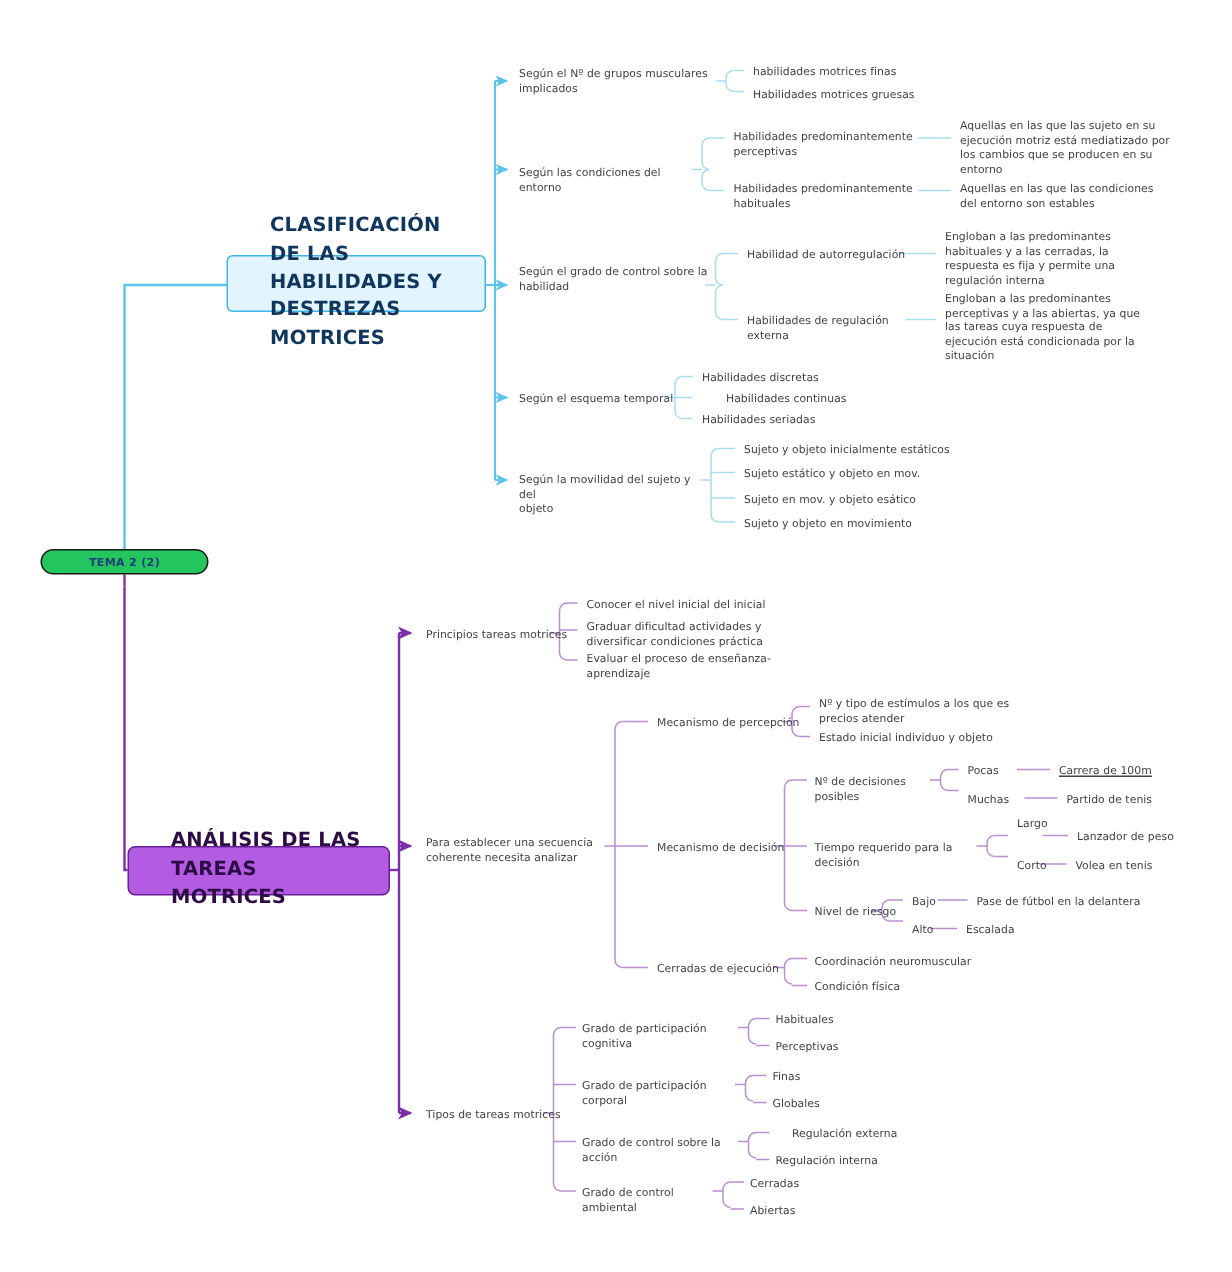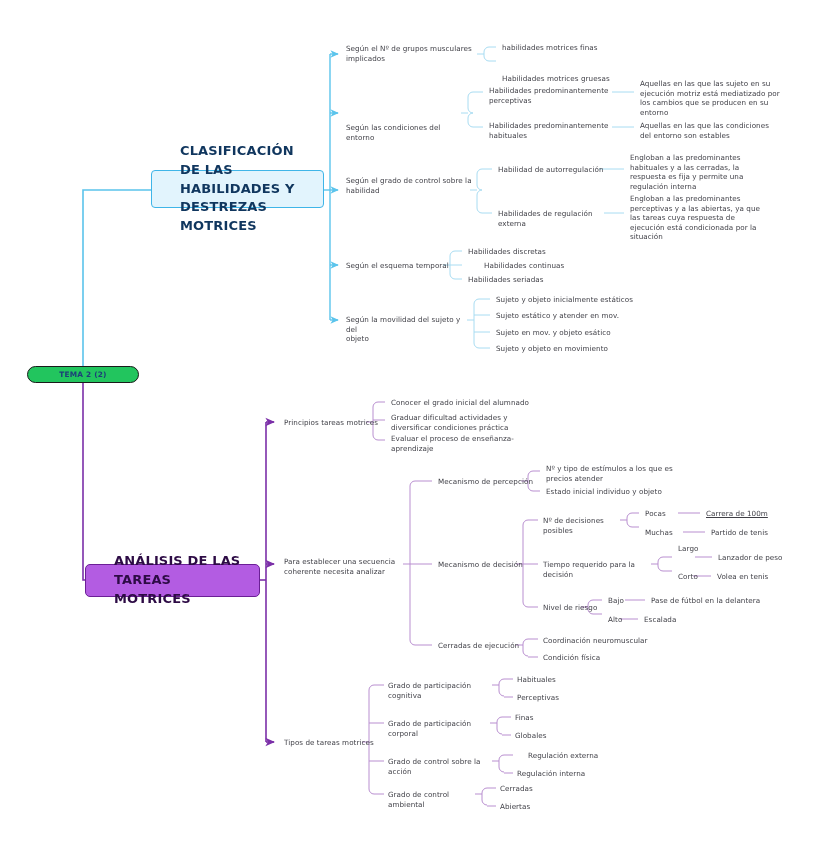--- a/index.html
+++ b/index.html
@@ -250,23 +250,23 @@
 MOTRICES</span>
   </div>
   <div class="topic-box" id="box-analisis">
     <span>ANÁLISIS DE LAS TAREAS
 MOTRICES</span>
   </div>
 
   <div class="node" style="left:346px; top:44px; width:135px;">Según el Nº de grupos musculares
 implicados</div>
   <div class="node" style="left:502px; top:43px; width:120px;">habilidades motrices finas</div>
-  <div class="node" style="left:502px; top:74px; width:130px;">Habilidades motrices gruesas</div>
-
-  <div class="node" style="left:346px; top:110px; width:120px;margin-top:13px;">Según las condiciones del entorno</div>
+  <div class="node" style="left:502px; top:58px; width:130px;">Habilidades motrices gruesas</div>
+
+  <div class="node" style="left:346px; top:110px; width:120px;">Según las condiciones del entorno</div>
   <div class="node" style="left:489px; top:86px; width:126px;">Habilidades predominantemente
 perceptivas</div>
   <div class="node" style="left:489px; top:121px; width:126px;">Habilidades predominantemente
 habituales</div>
   <div class="node" style="left:640px; top:79px; width:142px;">Aquellas en las que las sujeto en su
 ejecución motriz está mediatizado por
 los cambios que se producen en su
 entorno</div>
   <div class="node" style="left:640px; top:121px; width:142px;">Aquellas en las que las condiciones
 del entorno son estables</div>
@@ -286,26 +286,26 @@
 situación</div>
 
   <div class="node" style="left:346px; top:261px; width:120px;">Según el esquema temporal</div>
   <div class="node" style="left:468px; top:247px; width:110px;">Habilidades discretas</div>
   <div class="node" style="left:484px; top:261px; width:110px;">Habilidades continuas</div>
   <div class="node" style="left:468px; top:275px; width:110px;">Habilidades seriadas</div>
 
   <div class="node" style="left:346px; top:315px; width:125px;">Según la movilidad del sujeto y del
 objeto</div>
   <div class="node" style="left:496px; top:295px; width:145px;">Sujeto y objeto inicialmente estáticos</div>
-  <div class="node" style="left:496px; top:311px; width:145px;">Sujeto estático y atender en mov.</div>
+  <div class="node" style="left:496px; top:311px; width:145px;">Sujeto estático y objeto en mov.</div>
   <div class="node" style="left:496px; top:328px; width:145px;">Sujeto en mov. y objeto esático</div>
   <div class="node" style="left:496px; top:344px; width:145px;">Sujeto y objeto en movimiento</div>
 
   <div class="node" style="left:284px; top:418px; width:100px;">Principios tareas motrices</div>
-  <div class="node" style="left:391px; top:398px; width:140px;">Conocer el grado inicial del alumnado</div>
+  <div class="node" style="left:391px; top:398px; width:140px;">Conocer el nivel inicial del inicial</div>
   <div class="node" style="left:391px; top:413px; width:140px;">Graduar dificultad actividades y
 diversificar condiciones práctica</div>
   <div class="node" style="left:391px; top:434px; width:140px;">Evaluar el proceso de enseñanza-
 aprendizaje</div>
 
   <div class="node" style="left:284px; top:557px; width:125px;">Para establecer una secuencia
 coherente necesita analizar</div>
 
   <div class="node" style="left:438px; top:477px; width:95px;">Mecanismo de percepción</div>
   <div class="node" style="left:546px; top:464px; width:130px;">Nº y tipo de estímulos a los que es

